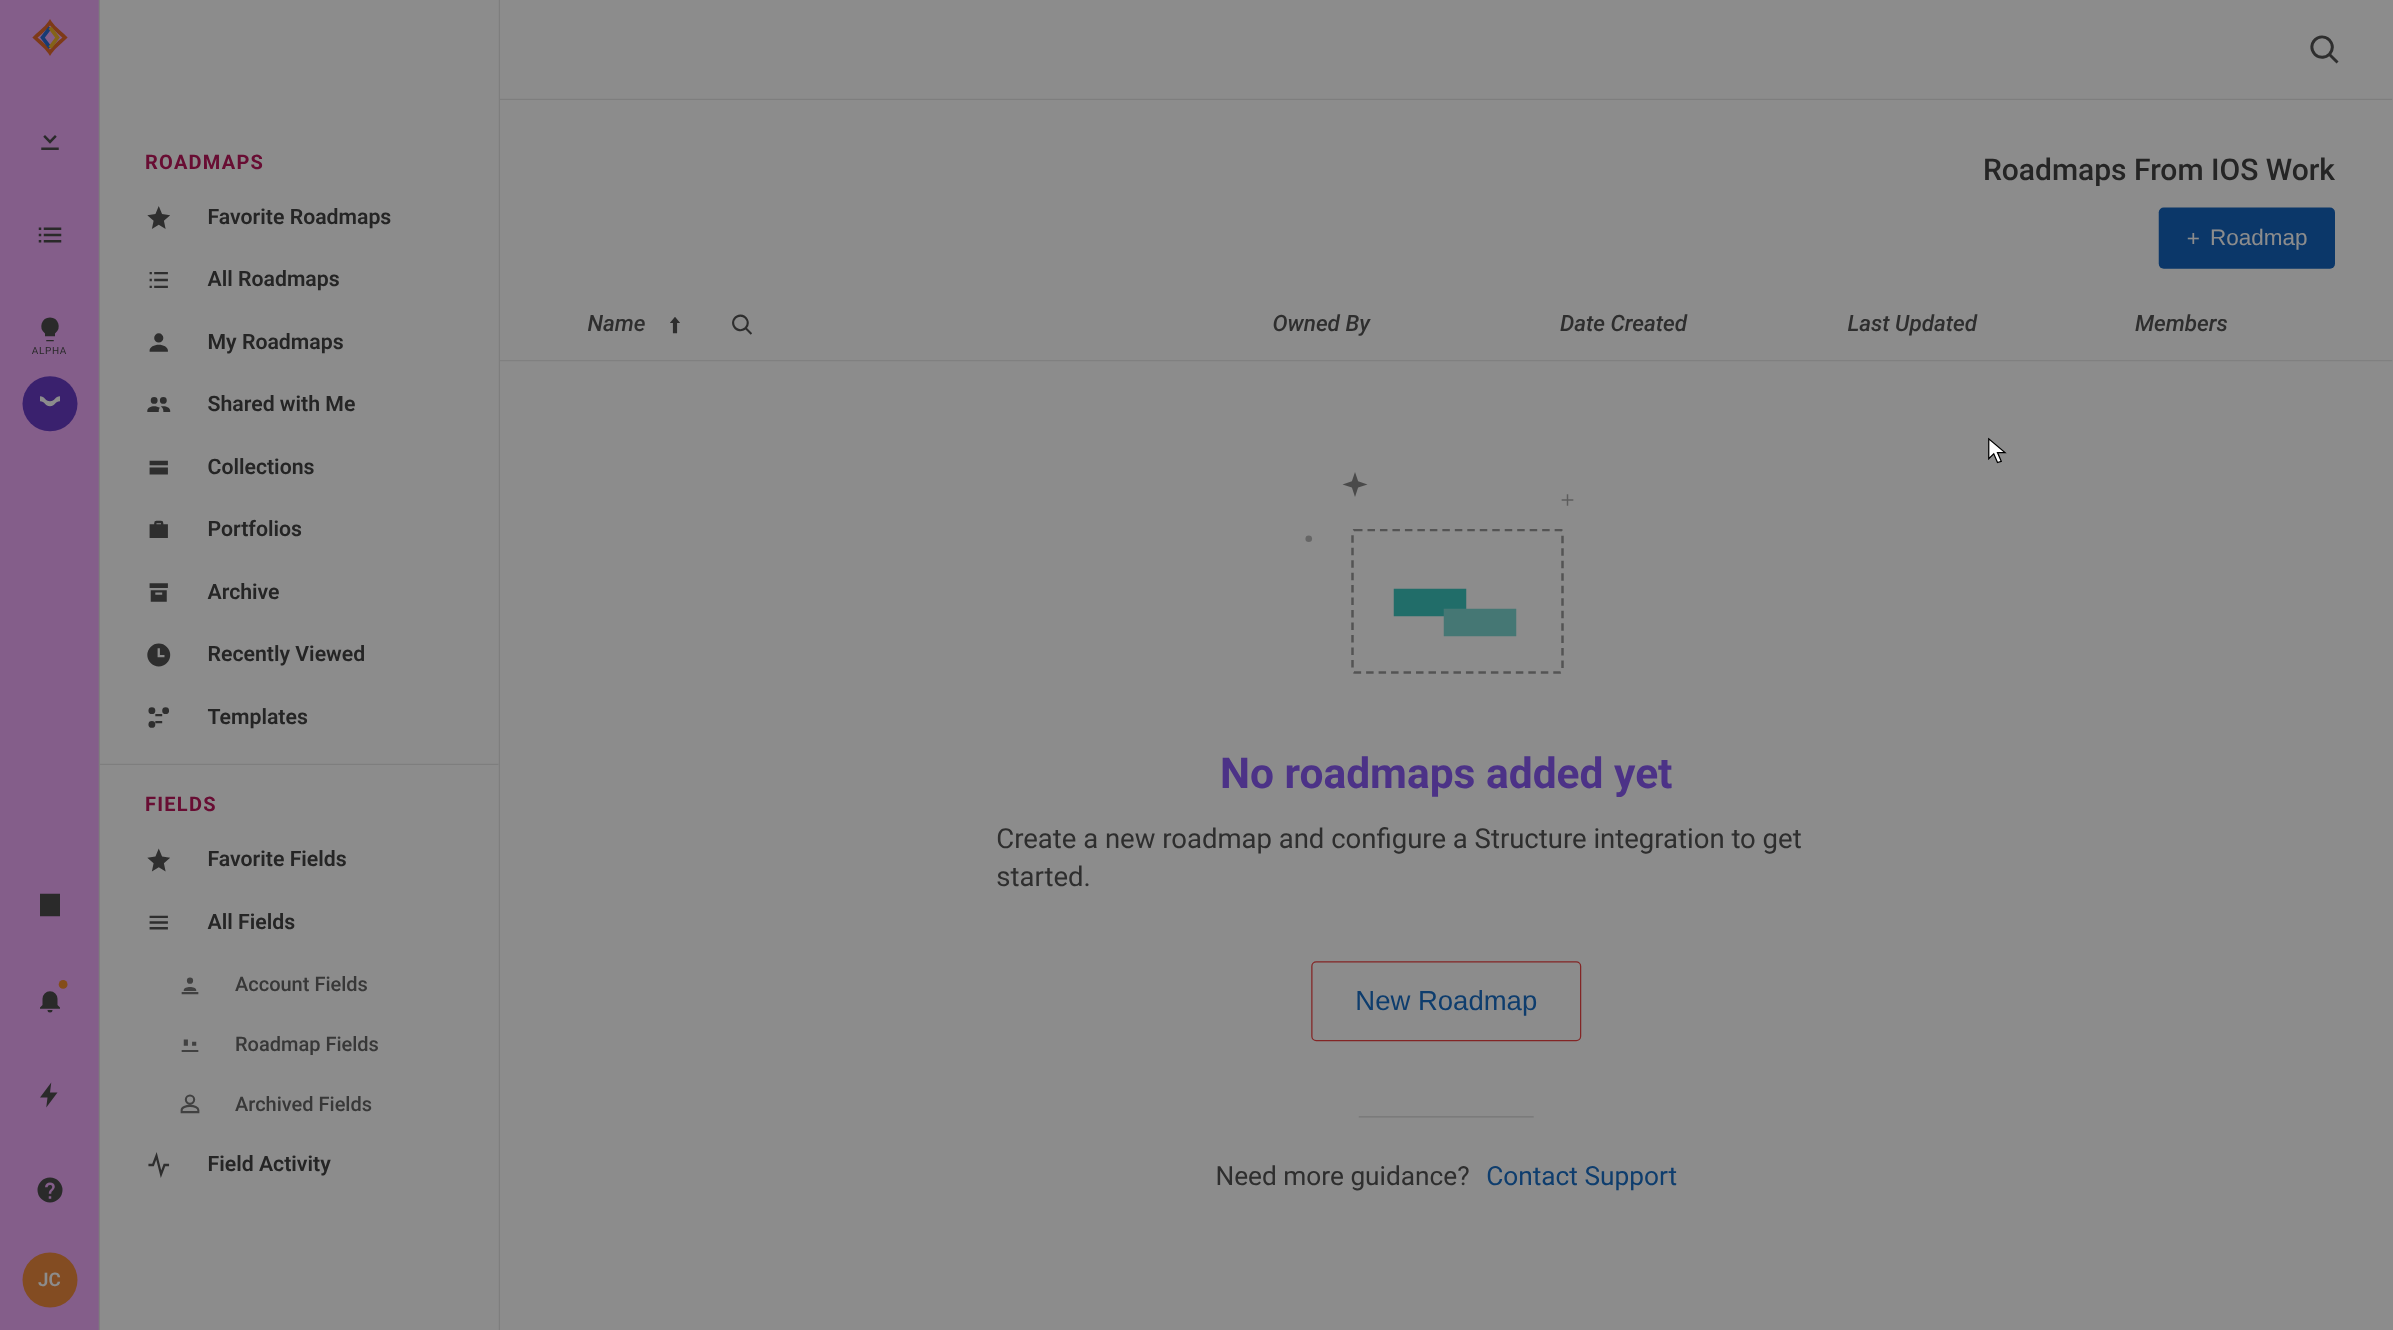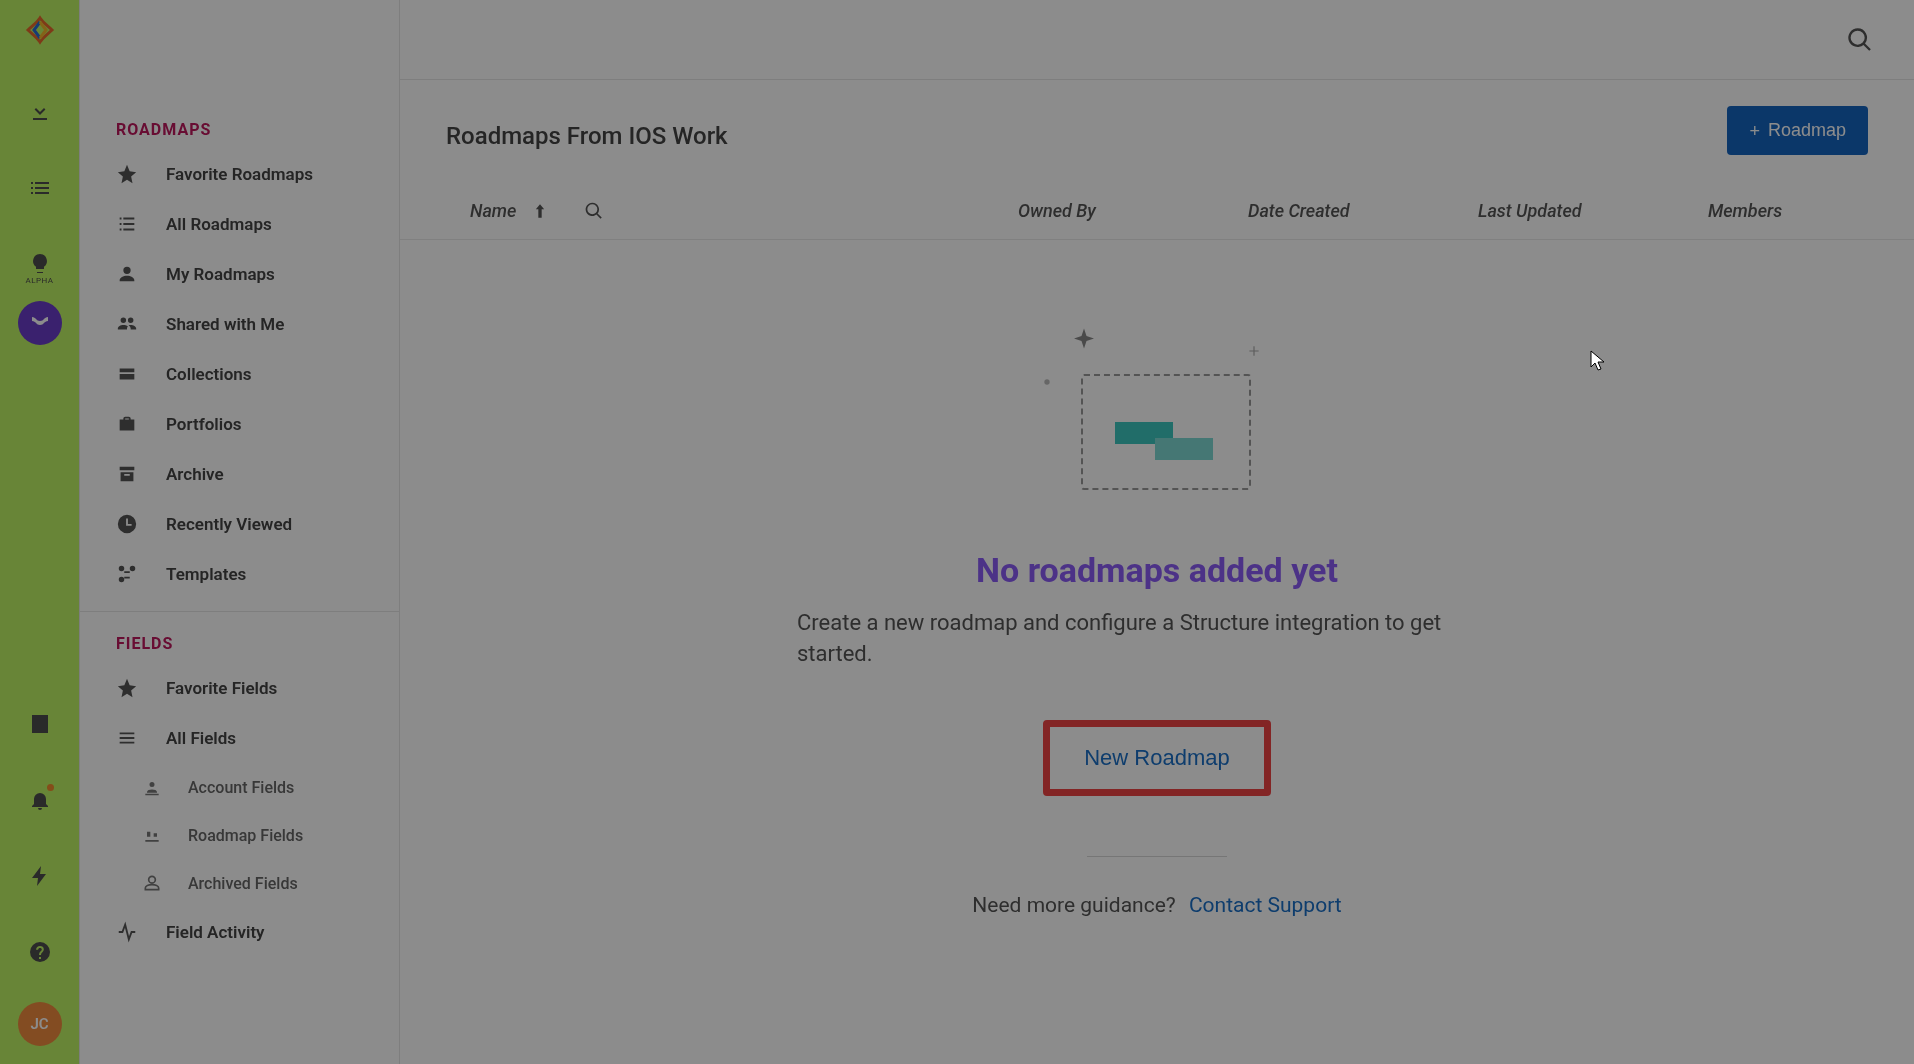--- a/index.html
+++ b/index.html
@@ -31,21 +31,21 @@
 
   
   .icon-rail {
     width: 80px;
     flex-shrink: 0;
     border-right: 1px solid var(--icon-rail-border);
     display: flex;
     flex-direction: column;
     align-items: center;
     padding: 14px 4px;
-    background: #bef264;
+    background: #f0abfc;
   }
   .rail-logo {
     width: 32px; height: 32px;
     margin-bottom: 28px;
   }
   .rail-item {
     width: 44px; height: 44px;
     display: flex; align-items: center; justify-content: center;
     margin: 16px 0;
     border-radius: 50%;
@@ -120,22 +120,23 @@
   }
   .topbar {
     height: 80px;
     border-bottom: 1px solid var(--icon-rail-border);
     display: flex; align-items: center; justify-content: flex-end;
     padding: 0 40px;
   }
   .topbar .ico { width: 28px; height: 28px; fill: #555; cursor: pointer; }
 
   .page-header {
-    display: flex; align-items: flex-start;
+    display: flex; align-items: flex-end;
     padding: 26px 46px 20px;
+    flex-direction: column;
   }
   .page-title {
     font-size: 24px;
     font-weight: 500;
     color: #444;
     flex: 1;
   }
   .btn-primary {
     background: var(--accent);
     color: #fff;
@@ -177,21 +178,21 @@
     border: 2px dashed #999;
     border-radius: 3px;
   }
   .illus-bar1 { position: absolute; left: 32px; top: 46px; width: 58px; height: 22px; background: var(--teal); }
   .illus-bar2 { position: absolute; left: 72px; top: 62px; width: 58px; height: 22px; background: #7fd9d4; }
 
   .empty-title { font-size: 34px; font-weight: 700; color: #8b5cf6; margin: 10px 0 18px; text-align:center;}
   .empty-desc { font-size: 22px; color: #555; max-width: 720px; text-align: left; line-height: 1.4; margin-bottom: 50px;}
   .btn-outline {
     background: #fff;
-    border: 7px solid #ef4444;
+    border: 1px solid #ef4444;
     color: #1a6fc7;
     font-size: 22px;
     font-weight: 500;
     padding: 18px 34px;
     border-radius: 4px;
     cursor: pointer;
   }
   .empty-sep { width: 140px; height: 1px; background: #d8d8d8; margin: 60px 0 36px; }
   .guidance { font-size: 21px; color: #555; text-align: center; }
   .guidance a { color: #1a6fc7; text-decoration: none; margin-left: 8px; cursor: pointer; }

